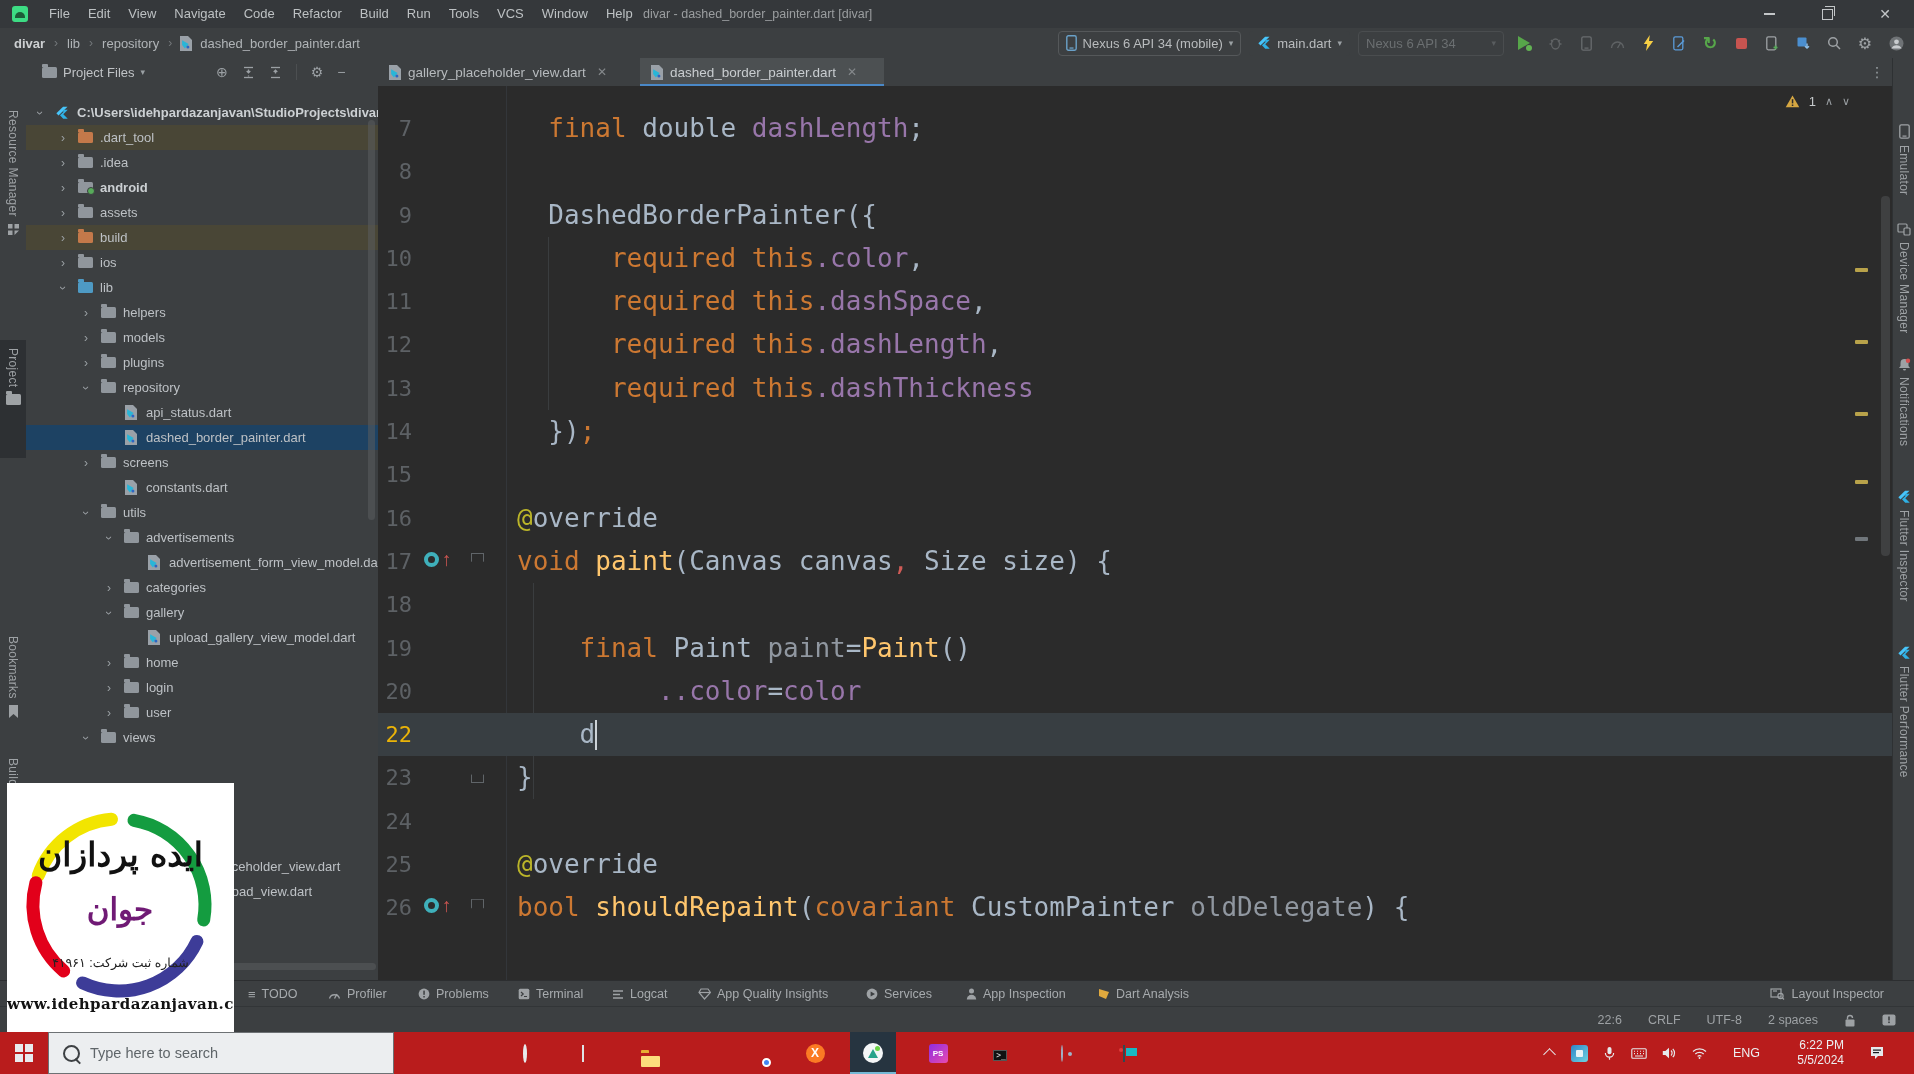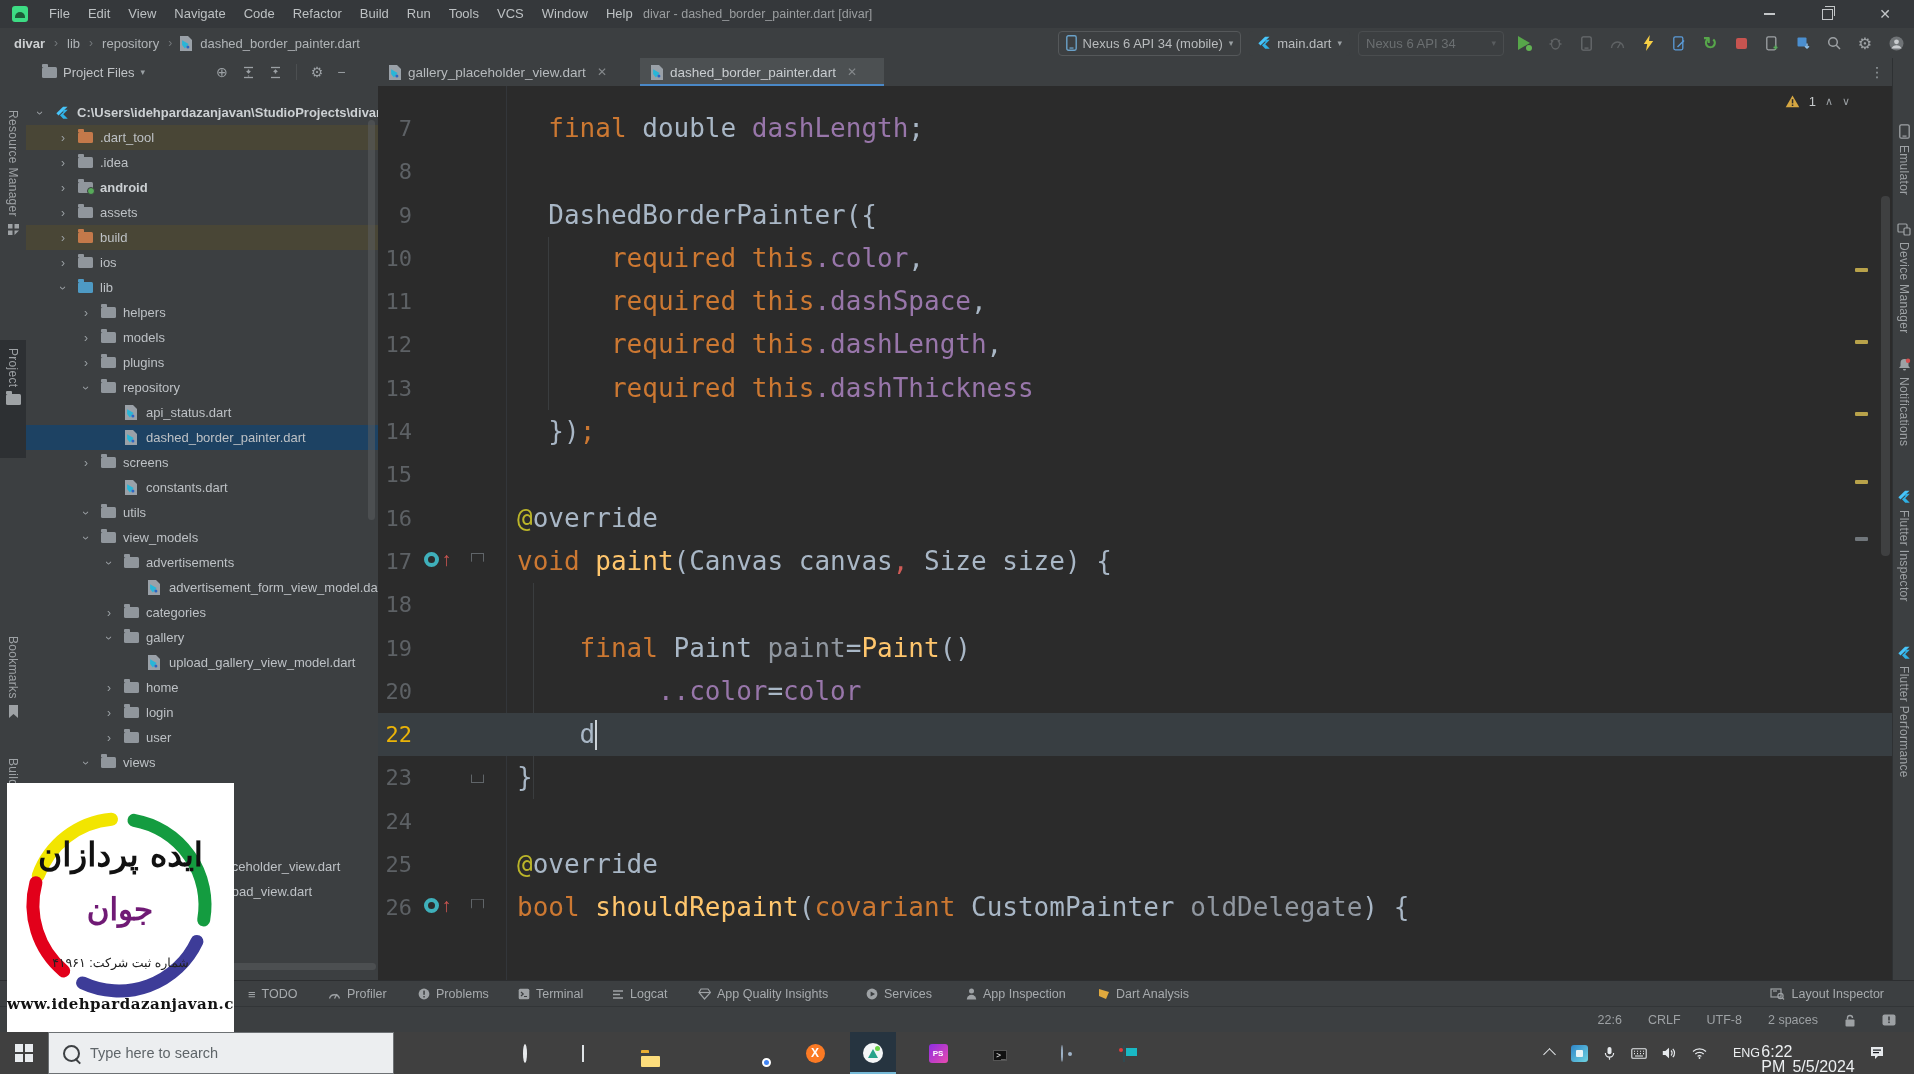--- a/index.html
+++ b/index.html
@@ -95,34 +95,34 @@
   
   #rightstrip{position:absolute;left:1892px;top:58px;width:22px;height:922px;background:#3c3f41;border-left:1px solid #2e3133}
   .rstrip-item{position:absolute;left:0;width:22px;display:flex;flex-direction:column;align-items:center;gap:6px}
   
   #bottombar{position:absolute;left:0;top:980px;width:1914px;height:26px;background:#3c3f41;border-top:1px solid #2c2e30}
   .bb-item{position:absolute;top:0;height:26px;display:flex;align-items:center;gap:6px;color:#a7abae;font-size:12.5px}
   #bb-right{position:absolute;right:30px;top:0;height:26px;display:flex;align-items:center;gap:7px;color:#a7abae;font-size:12.5px}
   #statusbar{position:absolute;left:0;top:1006px;width:1914px;height:26px;background:#3c3f41;border-top:1px solid #323537}
   #status-right{position:absolute;right:18px;top:0;height:26px;display:flex;align-items:center;gap:26px;color:#9da1a4;font-size:12.5px}
   
-  #taskbar{position:absolute;left:0;top:1032px;width:1914px;height:42px;background:#404040;z-index:60}
+  #taskbar{position:absolute;left:0;top:1032px;width:1914px;height:42px;background:#b91c1c;z-index:60}
   #tb-start{position:absolute;left:0;top:0;width:48px;height:42px;display:flex;align-items:center;justify-content:center}
   .winlogo{display:grid;grid-template-columns:8px 8px;grid-template-rows:8px 8px;gap:1.5px}
   .winlogo i{background:#e8ebee}
   #tb-search{position:absolute;left:48px;top:0;width:346px;height:42px;background:#eceef0;display:flex;align-items:center;border:1px solid #6d7174;box-sizing:border-box}
   #tb-search .mag{width:13px;height:13px;border:2px solid #3d4043;border-radius:50%;margin:0 10px 0 14px;position:relative}
   #tb-search .mag::after{content:"";position:absolute;left:11px;top:11px;width:7px;height:2px;background:#3d4043;transform:rotate(45deg);transform-origin:0 0}
   #tb-search .ph{color:#5f6569;font-size:14.5px}
   .tb-app{position:absolute;top:0;width:46px;height:42px;display:flex;align-items:center;justify-content:center}
   .tb-app.active{background:#263440;box-shadow:inset 0 -2px 0 #76b9d6}
   #tray{position:absolute;top:0;height:42px;display:flex;align-items:center;color:#e6e9ec}
   .tray-ic{width:30px;display:flex;justify-content:center;align-items:center}
   #tb-lang{position:absolute;top:0;height:42px;display:flex;align-items:center;color:#eceff1;font-size:12.5px}
-  #tb-clock{position:absolute;top:0;height:42px;display:flex;flex-direction:row;justify-content:center;align-items:flex-end;color:#eceff1;font-size:16px;line-height:15px}
+  #tb-clock{position:absolute;top:0;height:42px;display:flex;flex-direction:column;justify-content:center;align-items:flex-end;color:#eceff1;font-size:12px;line-height:15px}
   .chev-up{width:8px;height:8px;border-left:1.6px solid #e6e9ec;border-top:1.6px solid #e6e9ec;transform:rotate(45deg);margin-top:3px}
   
   .ai-ring{width:17px;height:17px;border:2px solid #e8eaec;border-radius:50%}
   .ai-taskview{width:15px;height:13px;border:1.6px solid #dfe3e6;position:relative}
   .ai-folder{width:19px;height:14px;background:#f5c14c;border-radius:1px;position:relative}
   .ai-folder::before{content:"";position:absolute;top:-3px;left:0;width:8px;height:3px;background:#e8ad33;border-radius:1px 1px 0 0}
   .ai-folder::after{content:"";position:absolute;left:0;top:3px;width:19px;height:11px;background:#fddd7c;border-radius:1px}
   .ai-firefox{width:19px;height:19px;border-radius:50%;background:radial-gradient(circle at 35% 60%,#3d2e7c 0 30%,#e66000 55%,#ff9500 75%,#ffcb00 100%)}
   .ai-chrome{width:19px;height:19px;border-radius:50%;background:conic-gradient(#ea4335 0 33%,#34a853 33% 66%,#fbbc05 66% 100%);position:relative}
   .ai-chrome::after{content:"";position:absolute;left:5px;top:5px;width:9px;height:9px;border-radius:50%;background:#4285f4;border:2px solid #fff;box-sizing:border-box}
@@ -488,27 +488,20 @@
           </span>
           <span class="tlabel">constants.dart</span>
         </div>
         <div class="trow" style="padding-left: 53px;">
           <span class="chev open"><span class="g">›</span></span>
           <span class="ticon">
             <span class="ic-folder"></span>
           </span>
           <span class="tlabel">utils</span>
         </div>
-        <div class="trow" style="padding-left: 53px;">
-          <span class="chev open"><span class="g">›</span></span>
-          <span class="ticon">
-            <span class="ic-folder"></span>
-          </span>
-          <span class="tlabel">view_models</span>
-        </div>
         <div class="trow" style="padding-left: 76px;">
           <span class="chev open"><span class="g">›</span></span>
           <span class="ticon">
             <span class="ic-folder"></span>
           </span>
           <span class="tlabel">advertisements</span>
         </div>
         <div class="trow" style="padding-left: 99px;">
           <span class="chev"></span>
           <span class="ticon">

